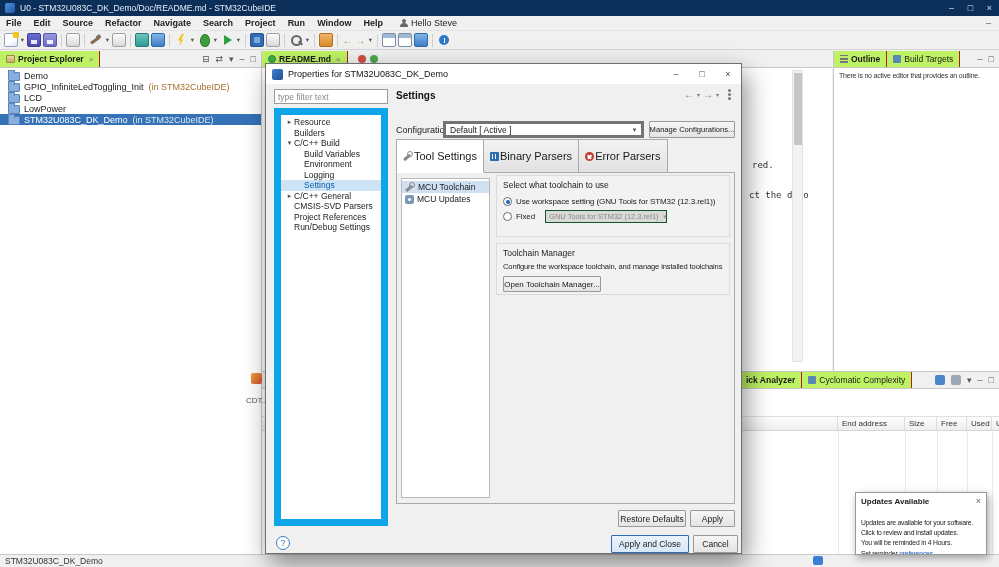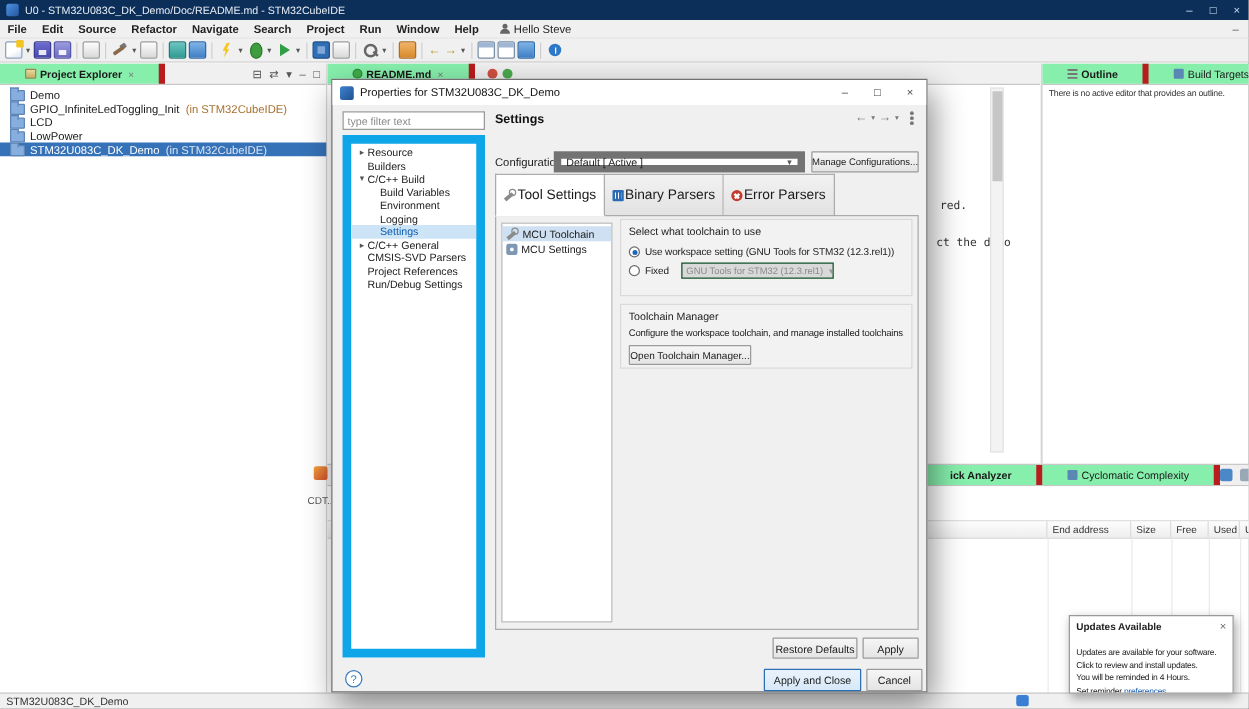--- a/index.html
+++ b/index.html
@@ -55,22 +55,22 @@
   .v-search::before { content:""; position:absolute; left:2px; top:2px; width:7px; height:7px; border:2px solid #666; border-radius:50%; }
   .v-search::after { content:""; position:absolute; left:9px; top:9px; width:5px; height:2px; background:#666; transform:rotate(45deg); }
   .v-window { background:#fff; border:1px solid #7a8ea6; }
   .v-window::before { content:""; position:absolute; left:0; right:0; top:0; height:4px; background:#9fb6d4; }
   .v-info::before { content:""; position:absolute; left:2px; top:2px; width:10px; height:10px; border-radius:50%; background:#2e79c7; }
   .v-info::after { content:""; position:absolute; left:6.5px; top:5px; width:1.5px; height:5px; background:#fff; }
 
   
   .panel { position:absolute; background:#fff; }
   .view-header { height:17px; background:#f0f0f0; border-bottom:1px solid #c8c8c8; display:flex; align-items:stretch; }
-  .view-tab { display:flex; align-items:center; gap:3px; padding:0 20px; background:#86efac;
-              border-right:5px solid #b91c1c; font-size:8.5px; white-space:nowrap; }
+  .view-tab { display:flex; align-items:center; gap:3px; padding:0 6px; background:#bef264;
+              border-right:1px solid #b91c1c; font-size:8.5px; white-space:nowrap; }
   .view-tab.selected { font-weight:bold; }
   .vt-close { color:#777; font-size:8px; margin-left:2px; font-weight:normal; }
   .vh-icons { margin-left:auto; display:flex; align-items:center; gap:6px; padding-right:5px; color:#555; font-size:9px; }
 
   
   .pexp { left:0; top:51px; width:262px; height:503px; border-right:1px solid #c8c8c8; }
   .pe-tab-ico { width:9px; height:8px; background:linear-gradient(#e8d8a0,#c9ae62); border:1px solid #9a854a; border-radius:1px; }
   .pe-tree { padding-top:2px; }
   .pe-row { display:flex; align-items:center; gap:4px; height:11px; padding-left:8px; font-size:9px; white-space:nowrap; }
   .pe-row.selected { background:#3672b7; color:#fff; }
@@ -138,21 +138,21 @@
   .dt-row .tw { width:9px; font-size:7px; color:#555; text-align:center; flex:0 0 auto; }
   .dt-row.lvl1 { padding-left:14px; }
   .dt-row.selected { background:#cde4f7; color:#0b5cad; }
   .dlg-page-title { position:absolute; left:130px; top:26px; font-weight:bold; font-size:10px; color:#111; }
   .dlg-nav { position:absolute; right:10px; top:25px; display:flex; align-items:center; gap:3px; color:#777; }
   .dlg-nav .nv { font-size:10px; }
   .dlg-nav .nc { font-size:6px; }
   .kebab { width:3px; height:3px; border-radius:50%; background:#777; box-shadow:0 -4px 0 #777,0 4px 0 #777; margin-left:6px; }
   .cfg-label { position:absolute; left:130px; top:61px; font-size:9px; }
   .cfg-combo { position:absolute; left:177px; top:57px; width:201px; height:17px; background:#fff;
-               border:6px solid #737373; display:flex; align-items:center; padding-left:4px; font-size:8.5px; white-space:nowrap; }
+               border:3px solid #737373; display:flex; align-items:center; padding-left:4px; font-size:8.5px; white-space:nowrap; }
   .combo-arrow { margin-left:auto; width:13px; text-align:center; color:#555; font-size:7px; flex:0 0 auto; }
   .btn { position:absolute; display:flex; align-items:center; justify-content:center; background:linear-gradient(#f6f6f6,#e4e4e4);
          border:1px solid #9a9a9a; font-family:inherit; font-size:8.5px; color:#1a1a1a; border-radius:1px; white-space:nowrap; cursor:default; }
   .b-manage { left:383px; top:57px; width:86px; height:17px; font-size:7.6px; }
   .prop-tabs { position:absolute; left:130px; top:91px; display:flex; align-items:flex-end; height:18px; }
   .ptab { display:flex; align-items:center; gap:1px; padding:16px 6px; height:16px;
           background:linear-gradient(#f2f2f2,#e2e2e2); border:1px solid #ababab; border-left:none; font-size:11px; white-space:nowrap; }
   .ptab:first-child { border-left:1px solid #ababab; }
   .ptab.selected { background:#fff; height:18px; border-bottom:1px solid #fff; position:relative; z-index:2; }
   .ic-wrench, .mi-wrench { width:10px; height:10px; position:relative; flex:0 0 auto; }
@@ -486,21 +486,21 @@
     </div>
 
     <div class="tab-frame">
       <div class="tool-list">
         <div class="tl-item selected">
           <span class="mi-wrench"></span>
           <span>MCU Toolchain</span>
         </div>
         <div class="tl-item">
           <span class="mi-gear"></span>
-          <span>MCU Settings</span>
+          <span>MCU Updates</span>
         </div>
       </div>
 
       <div class="grp grp1">
         <div class="grp-title">Select what toolchain to use</div>
         <div class="radio-row">
           <span class="radio on"></span>
           <span class="radio-label">Use workspace setting (GNU Tools for STM32 (12.3.rel1))</span>
         </div>
         <div class="radio-row">

